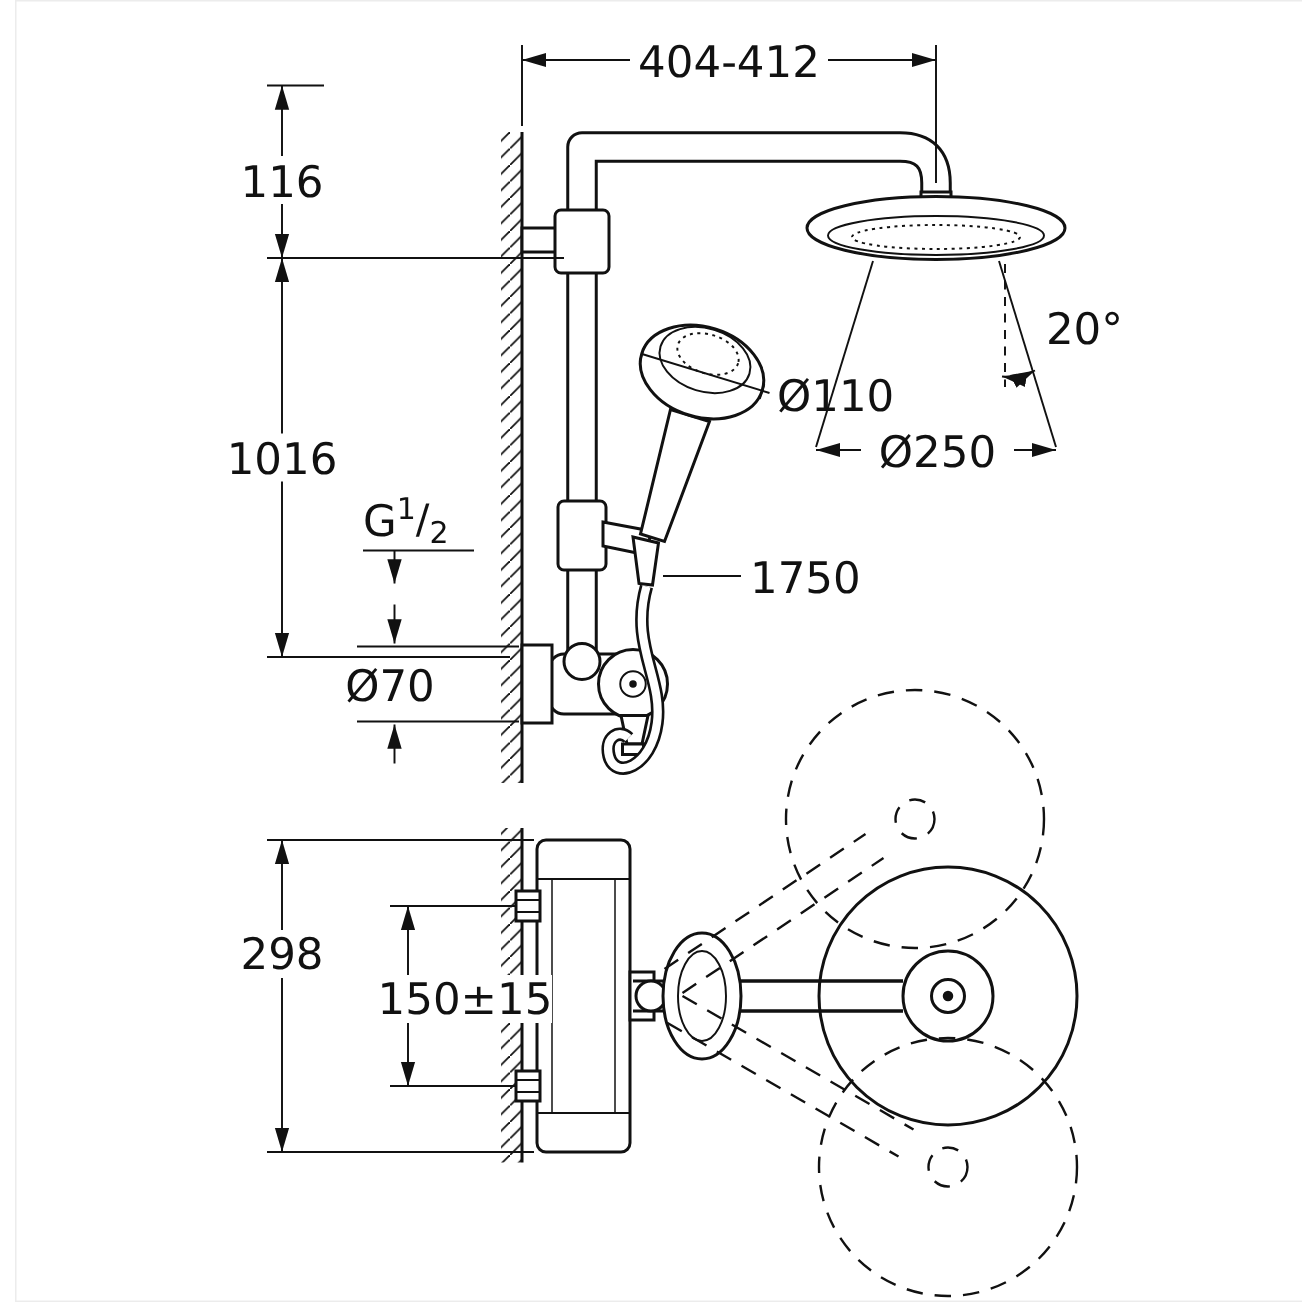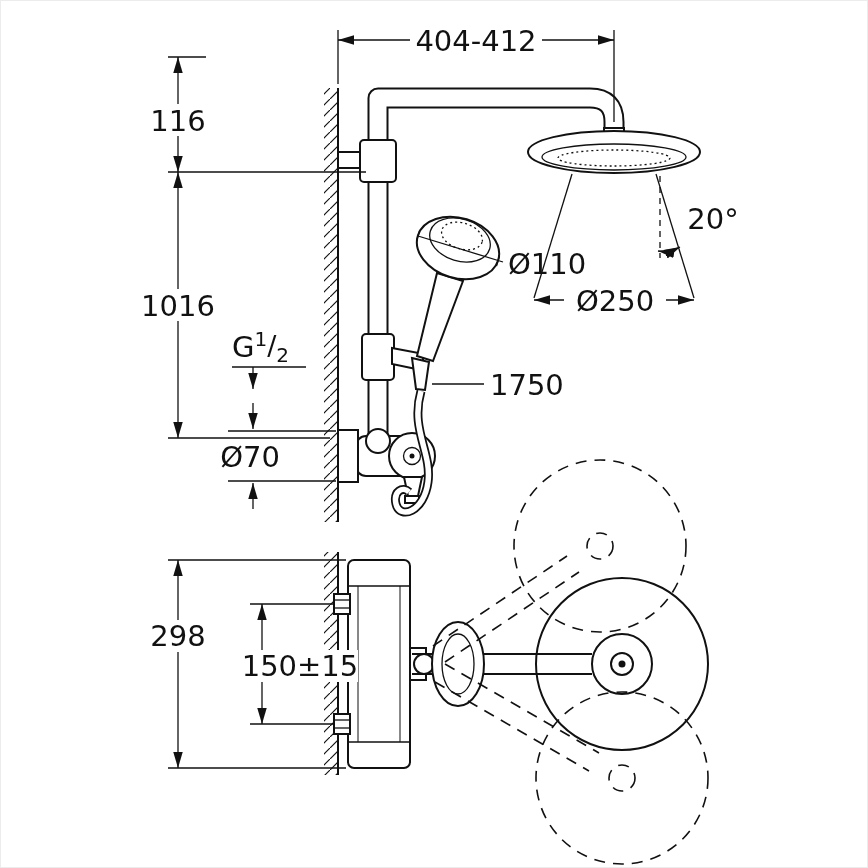--- a/index.html
+++ b/index.html
@@ -7,20 +7,21 @@
     padding: 0;
     background: #ffffff;
     width: 868px;
     height: 868px;
     font-family: "DejaVu Sans", "Liberation Sans", sans-serif;
   }
   #stage {
     width: 808px;
     height: 868px;
     position: relative;
+    margin-left: 10px;
   }
   svg { display: block; }
   .dev  { stroke: #111111; fill: none; stroke-width: 2; }
   .devf { stroke: #111111; fill: #ffffff; stroke-width: 2; }
   .thin { stroke: #111111; fill: none; stroke-width: 1.3; }
   .dim  { stroke: #111111; fill: none; stroke-width: 1.3; }
   .dash { stroke: #111111; fill: none; stroke-width: 1.6; stroke-dasharray: 11 8; }
   .lbl  { fill: #111111; font-size: 29px; font-family: "DejaVu Sans", "Liberation Sans", sans-serif; }
   .mask { fill: #ffffff; stroke: none; }
 </style>

